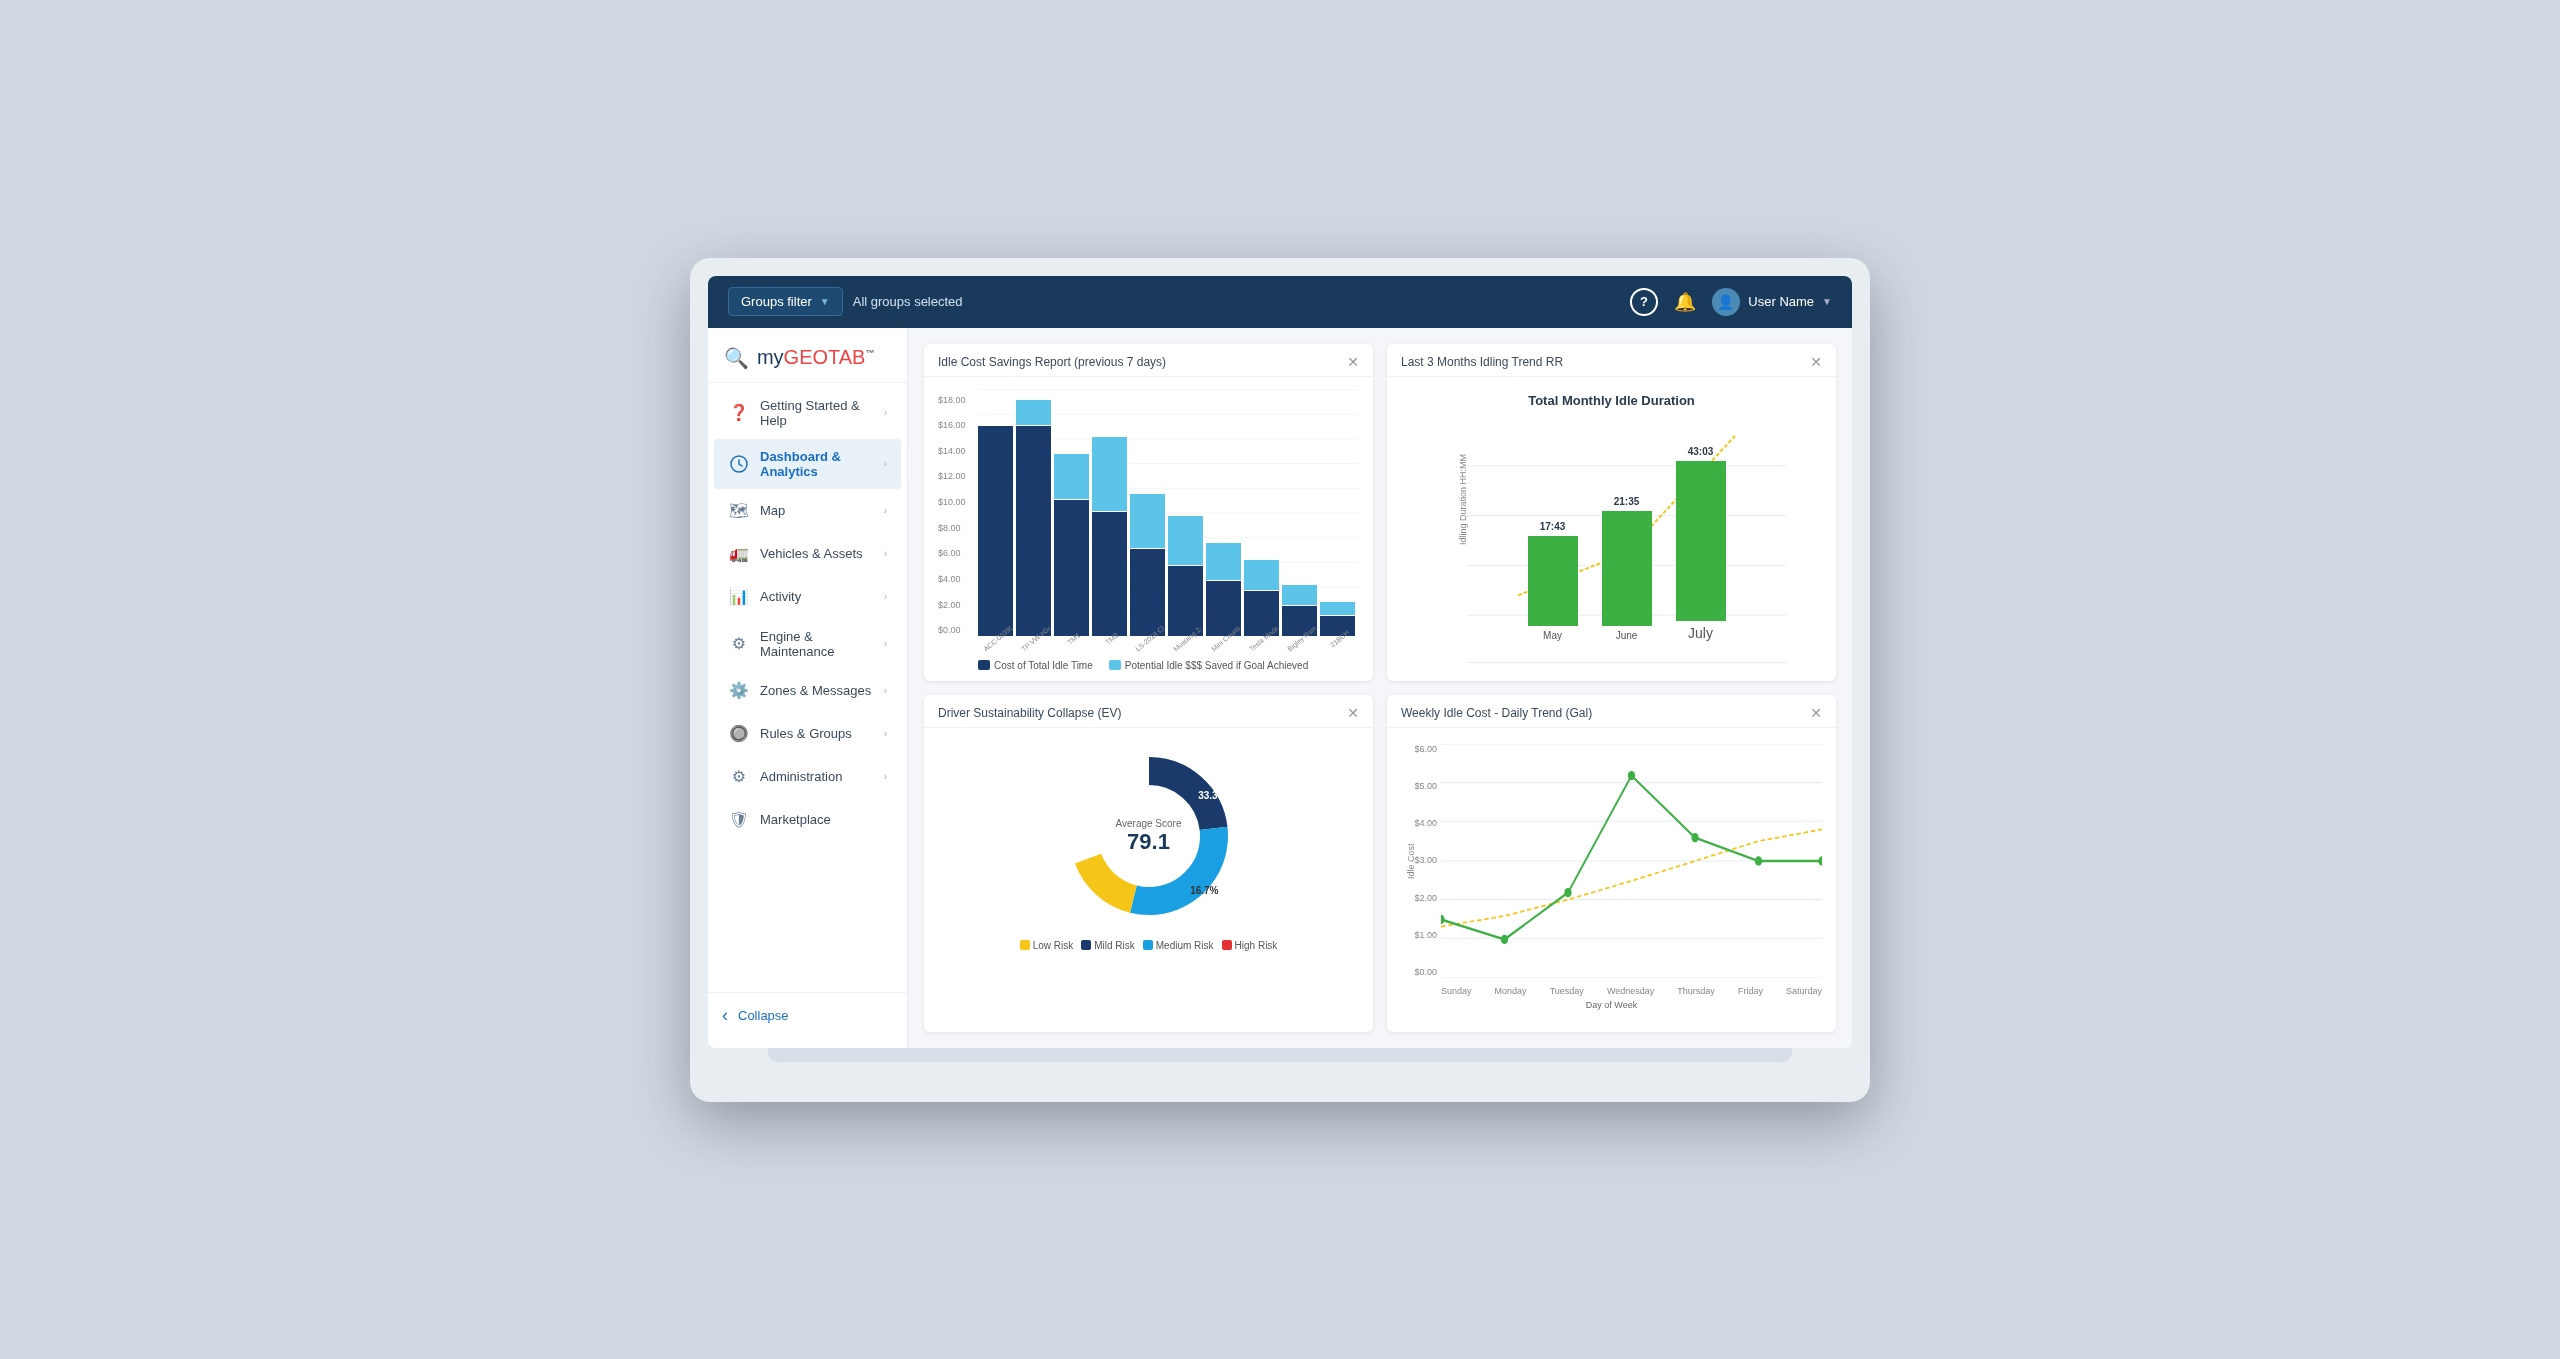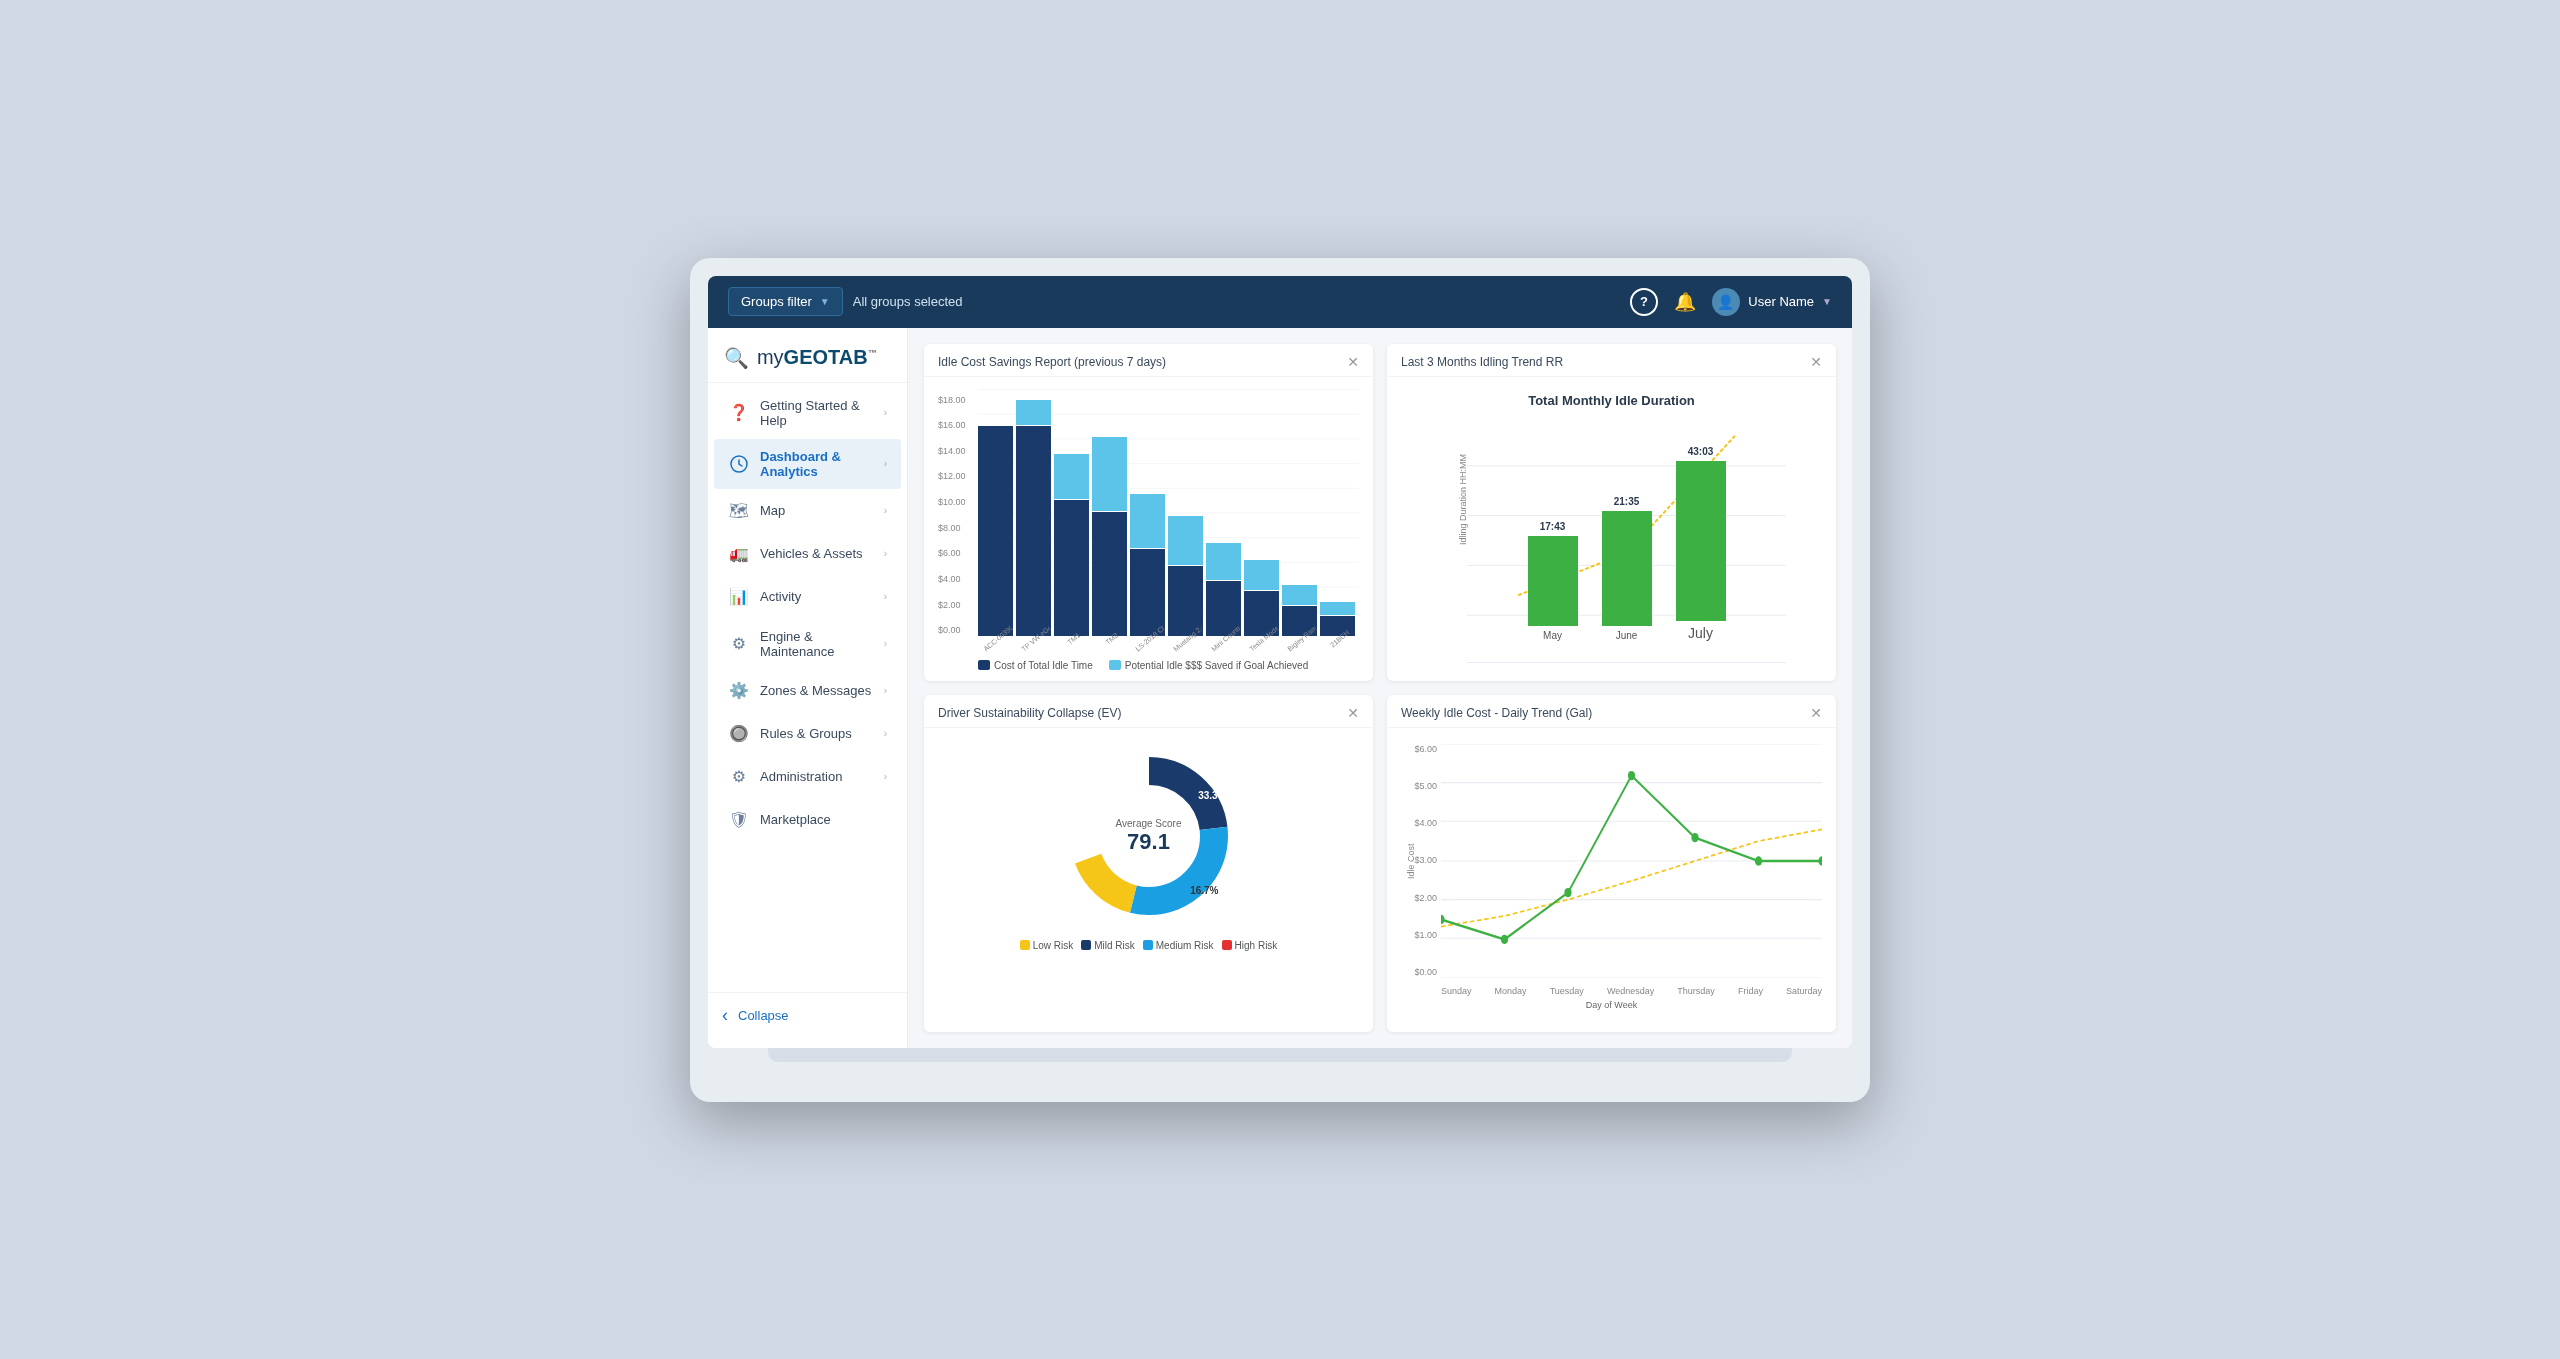--- a/index.html
+++ b/index.html
@@ -115,22 +115,22 @@
     .logo-text {
       font-size: 20px;
       font-weight: 700;
       color: #1a3a5c;
     }
     .logo-text span.my {
       color: #1a3a5c;
       font-weight: 400;
     }
     .logo-text span.geotab {
-      color: #0c4a6e;
-      font-weight: 700;
+      color: #ef4444;
+      font-weight: 400;
       text-transform: uppercase;
       margin-top: 10px;
     }
     .logo-text span.tm {
       font-size: 9px;
       vertical-align: super;
       color: #666;
     }
     .sidebar-nav {
       flex: 1;

